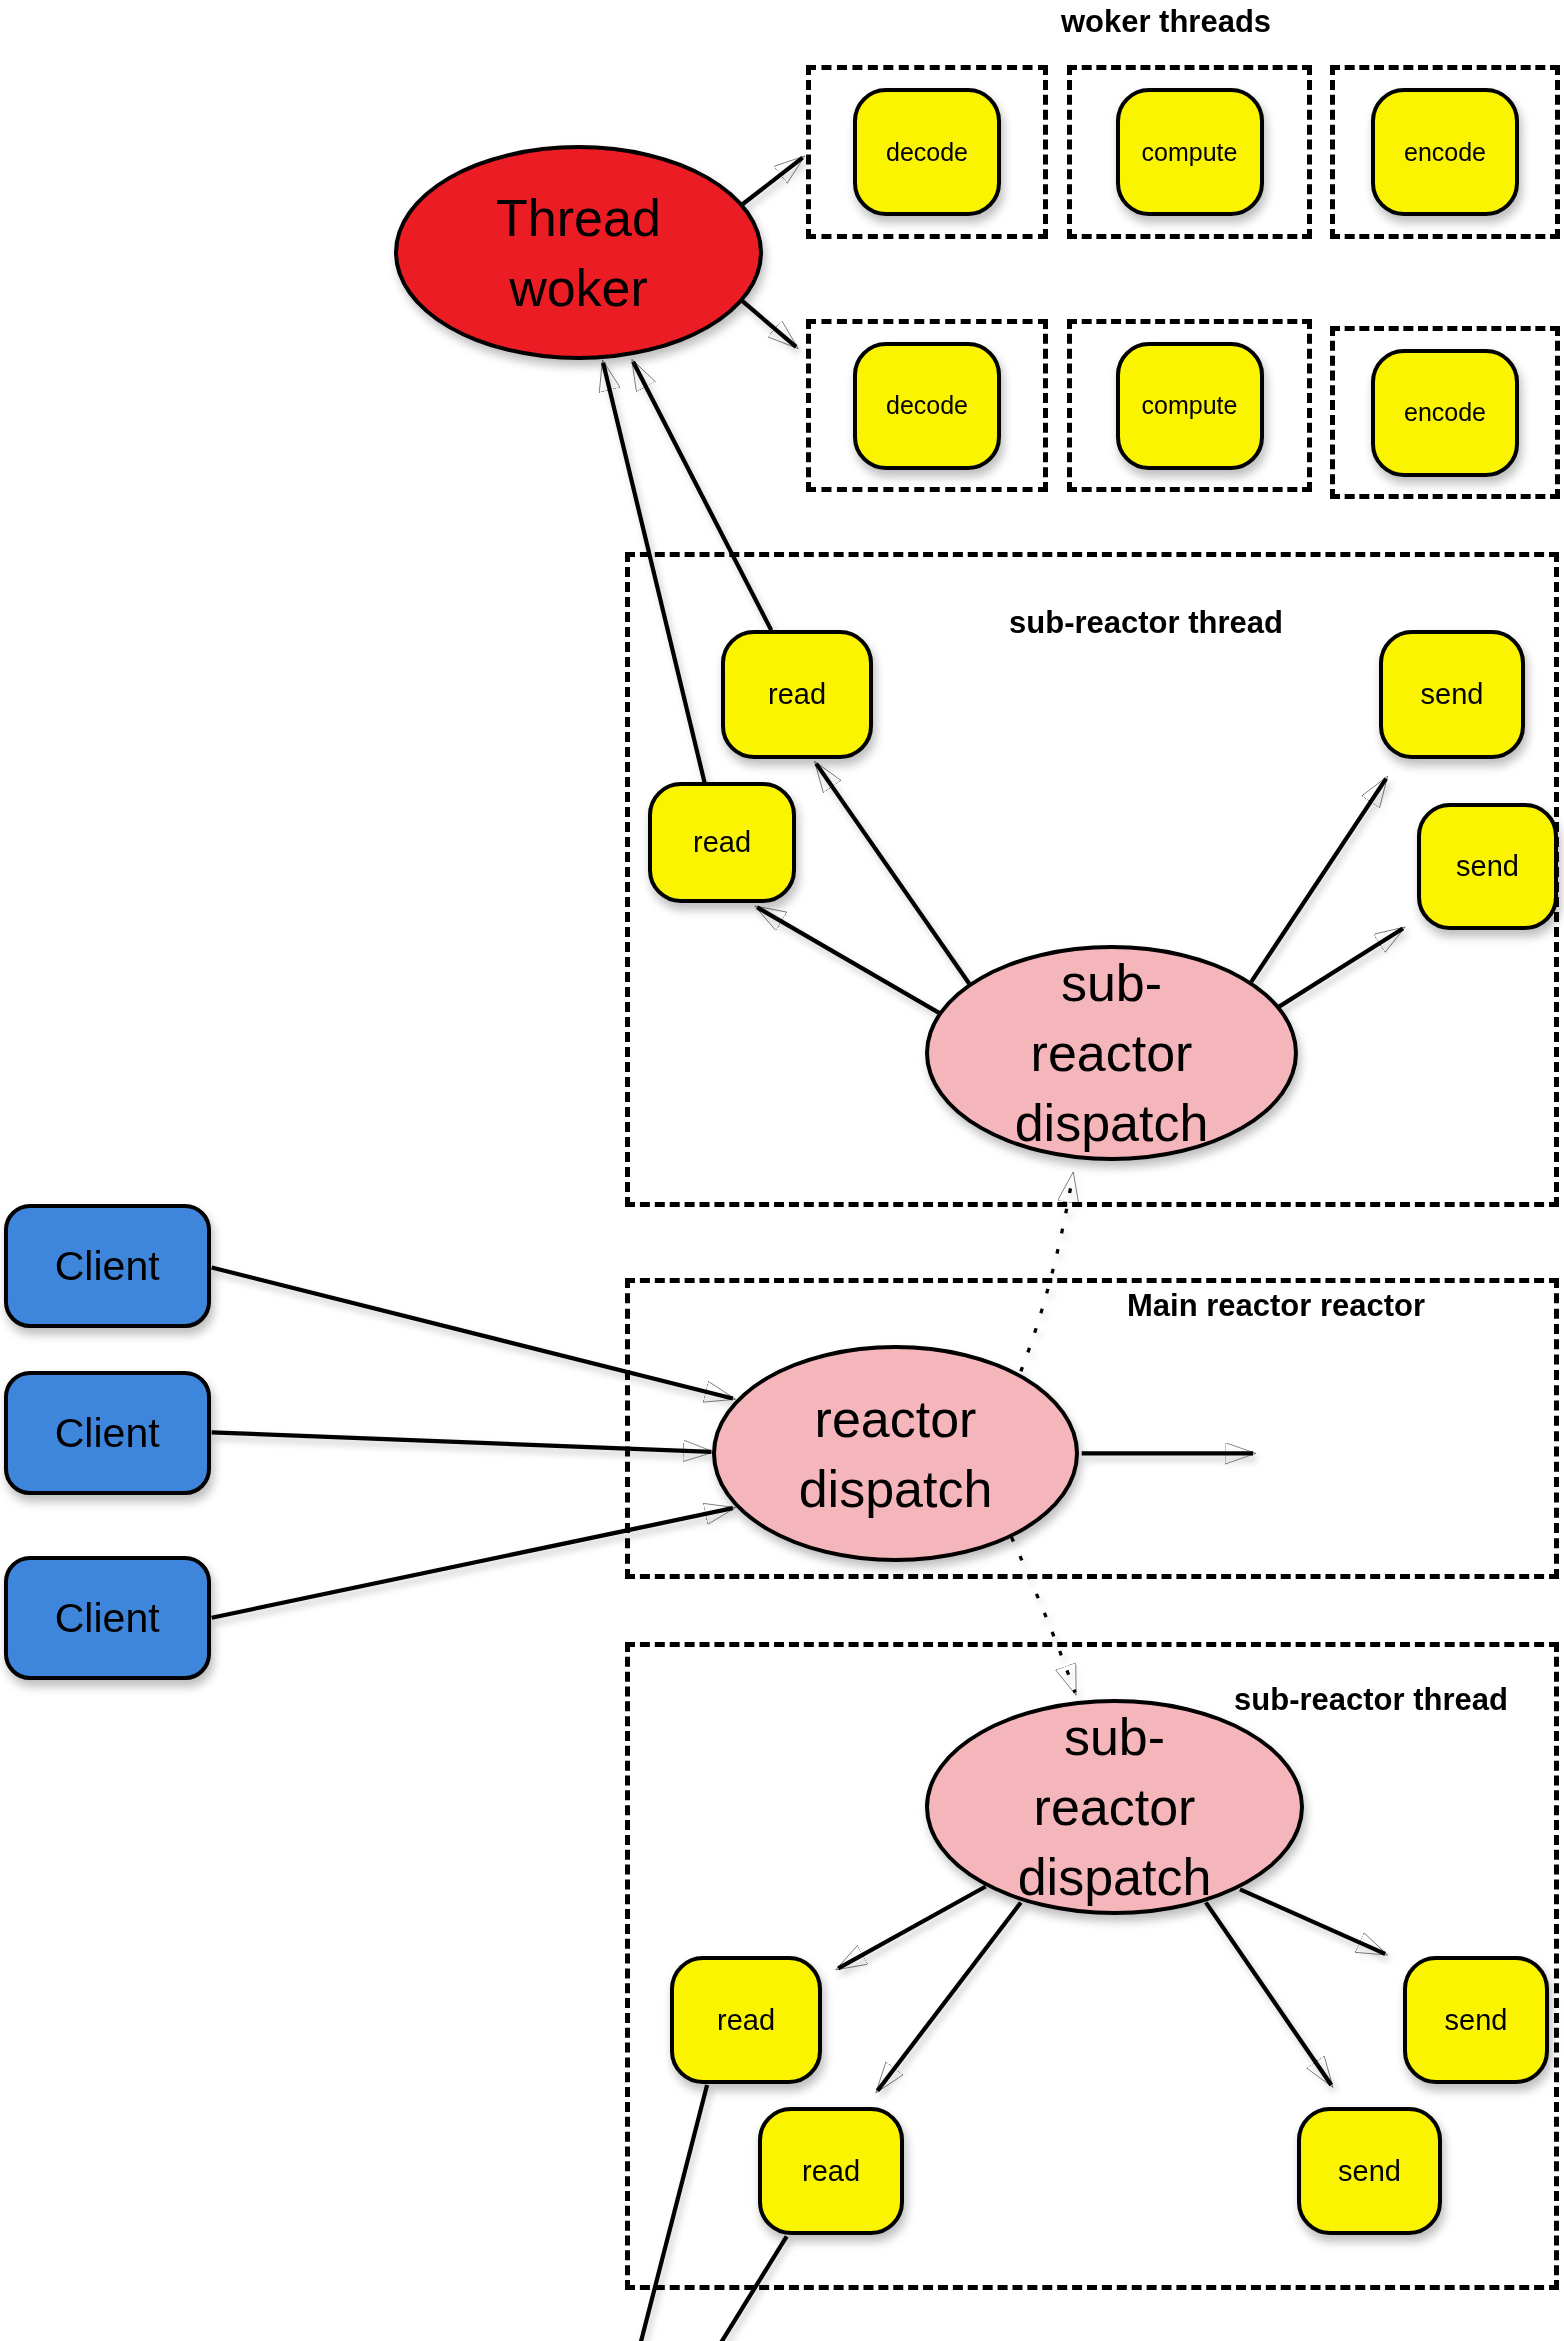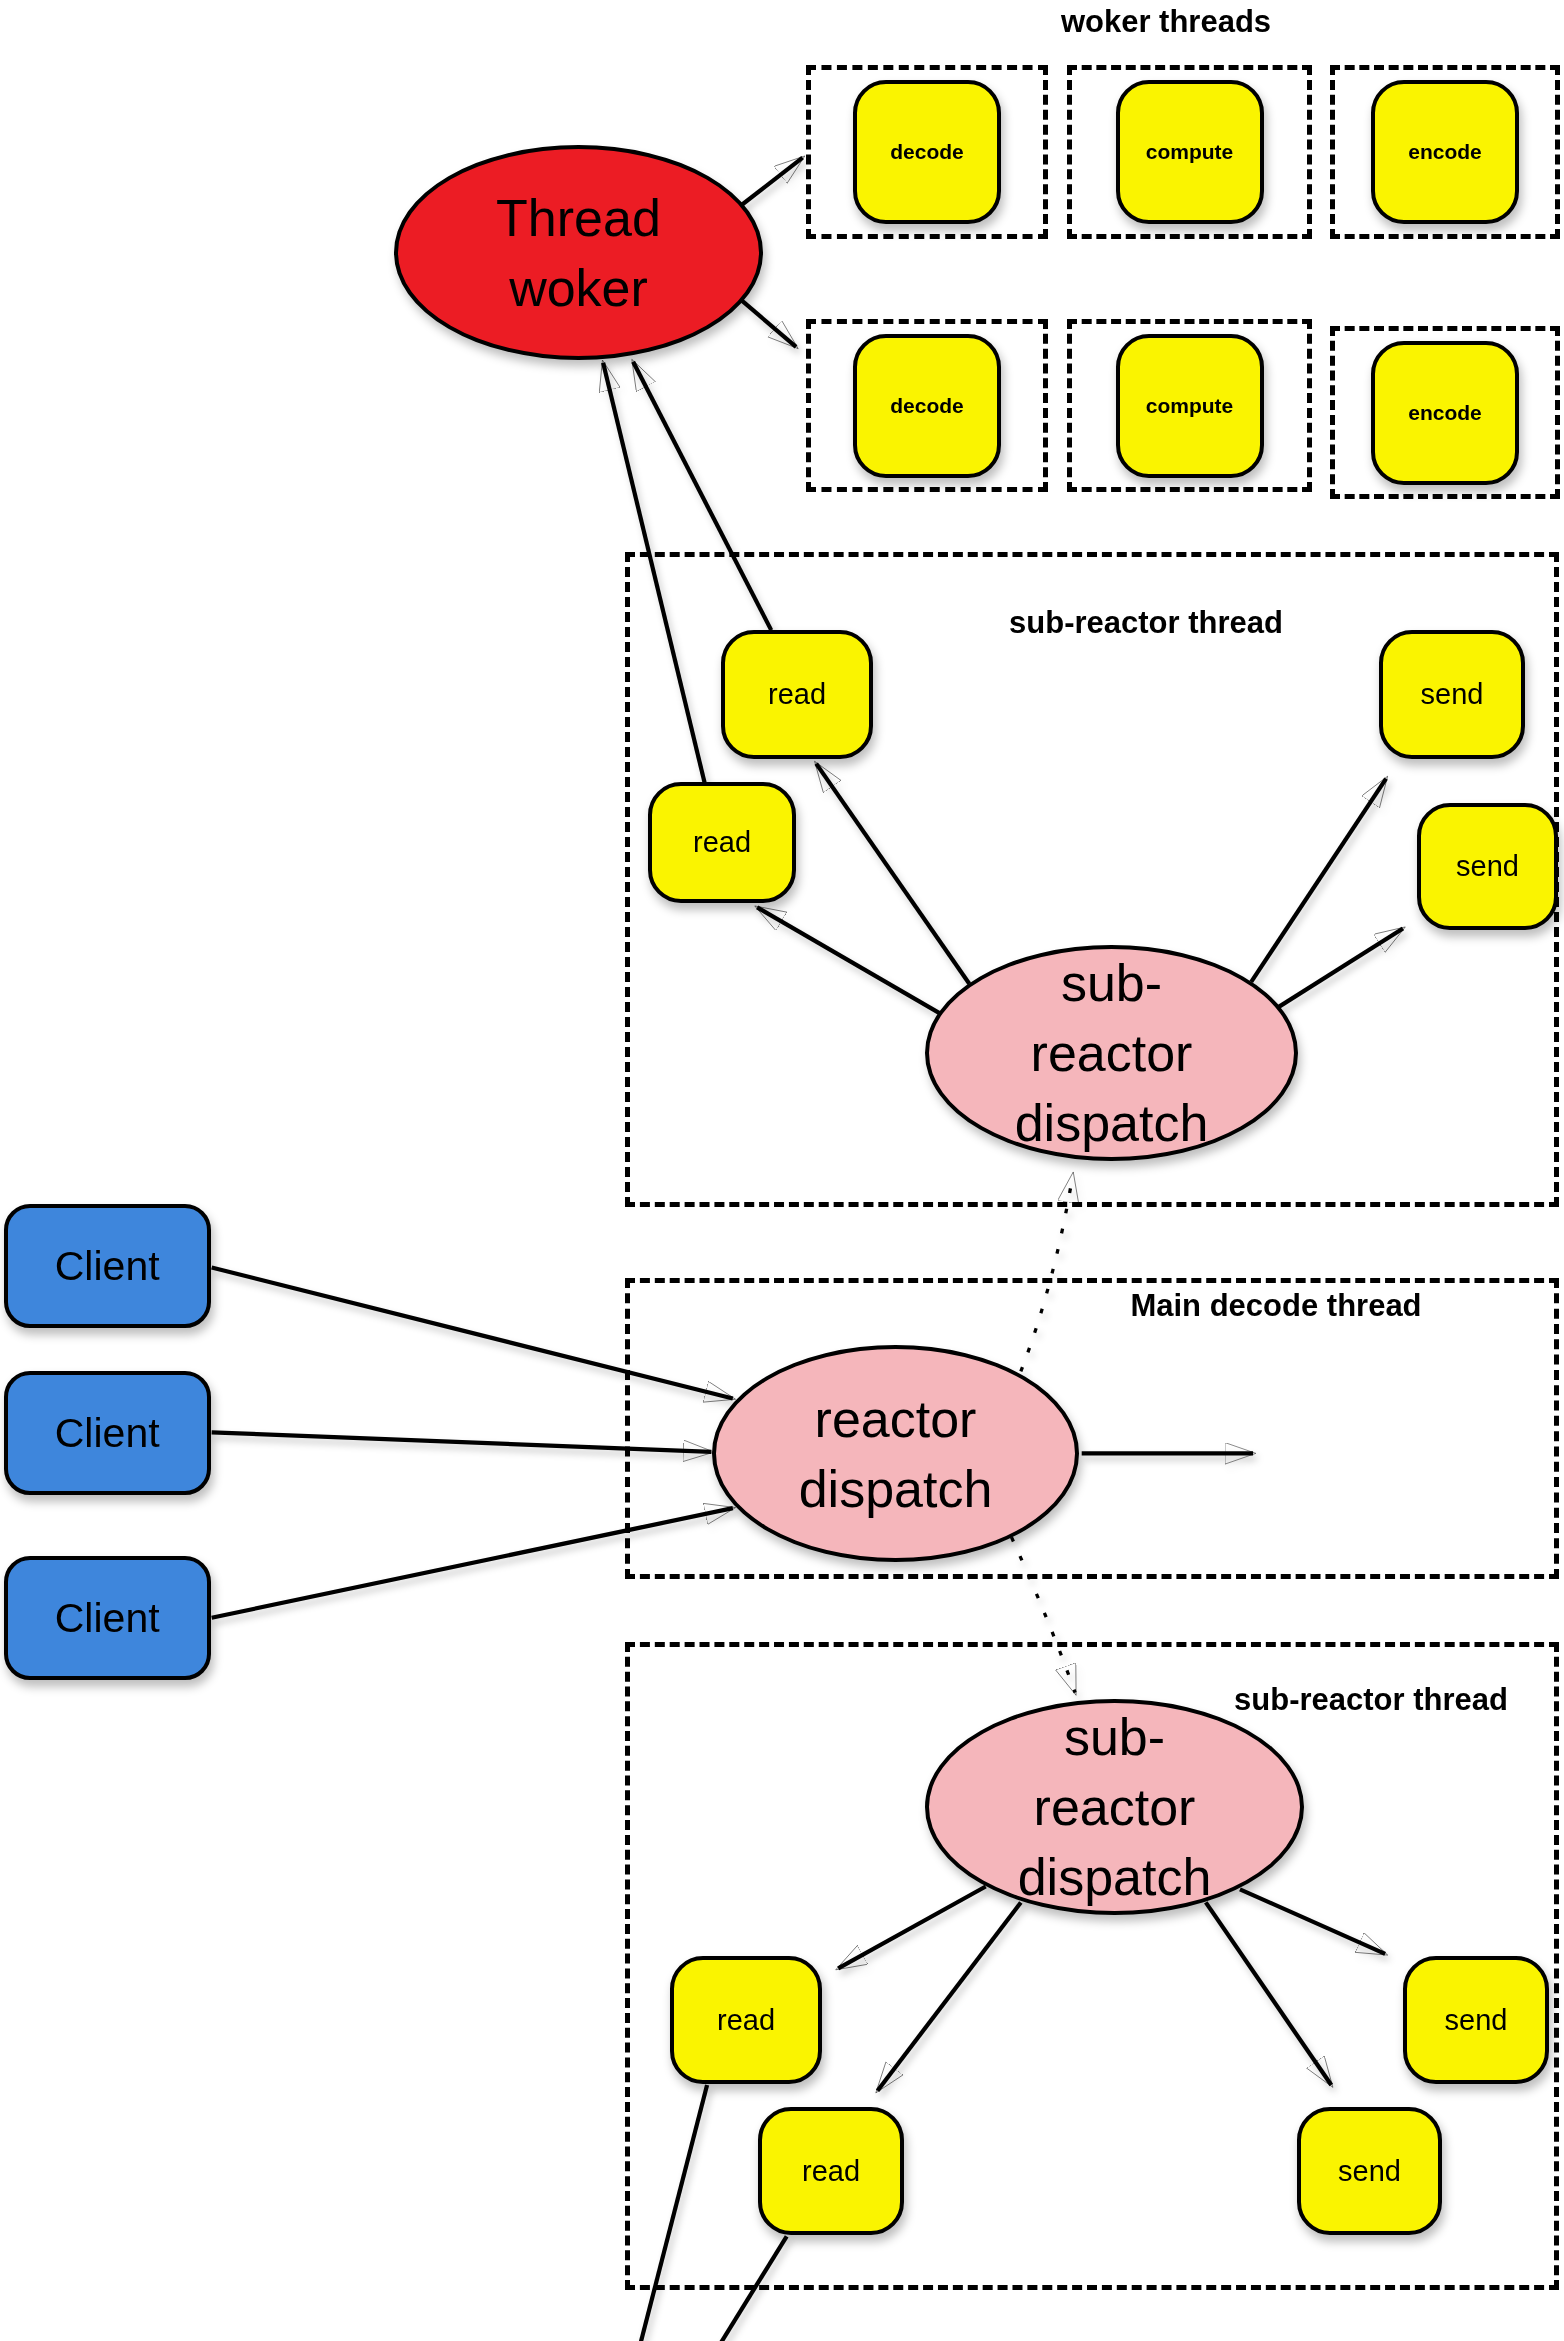--- a/index.html
+++ b/index.html
@@ -19,21 +19,21 @@
     white-space:nowrap; transform:translate(-50%,-50%); z-index:5;
   }
   
   .node {
     position:absolute; box-sizing:border-box; border:4.2px solid #000;
     display:flex; align-items:center; justify-content:center;
     color:#000; z-index:4; text-align:center;
     box-shadow:2.8px 6.6px 9.4px rgba(0,0,0,0.25);
   }
   .inCell { position:relative; }
-  .small  { width:148px; height:144px; border-radius:33px; background:var(--yellow); font-size:21px;font-weight:bold; }
+  .small  { width:148px; height:128px; border-radius:33px; background:var(--yellow); font-size:25px; }
   .io     { border-radius:33px; background:var(--yellow); font-size:29px; }
   .client { border-radius:26px; background:var(--blue); font-size:41px; border-width:4.7px; }
   .accept { border-radius:27px; background:var(--green); font-size:49px; }
   .ellipse{ border-radius:50%; flex-direction:column; border-width:4.7px; font-size:52px; line-height:70px; }
   .red    { background:var(--red); }
   .pink   { background:var(--pink); }
   
   .wires { position:absolute; left:0; top:0; z-index:2;
            filter:drop-shadow(3.7px 5.6px 3.7px rgba(0,0,0,0.22)); }
   .wires line, .wires path { stroke:var(--line); fill:none; }
@@ -141,21 +141,21 @@
       <span>Client</span>
     </div>
   <div class="node client" style="left:3.7px;top:1371px;width:207px;height:124px">
       <span>Client</span>
     </div>
   <div class="node client" style="left:3.7px;top:1556px;width:207px;height:124px">
       <span>Client</span>
     </div>
 
   <div class="dashed" style="left:625px;top:1278px;width:934px;height:301px"></div>
-  <div class="clabel" style="left:1276px;top:1306px">Main decode thread</div>
+  <div class="clabel" style="left:1276px;top:1306px">Main reactor reactor</div>
 
   <div class="node ellipse pink" style="left:712px;top:1345px;width:367px;height:217px">
     <span>reactor</span>
     <span>dispatch</span>
   </div>
 
 
   <div class="dashed" style="left:625px;top:1642px;width:934px;height:648px"></div>
   <div class="clabel" style="left:1371px;top:1700px">sub-reactor thread</div>
 

